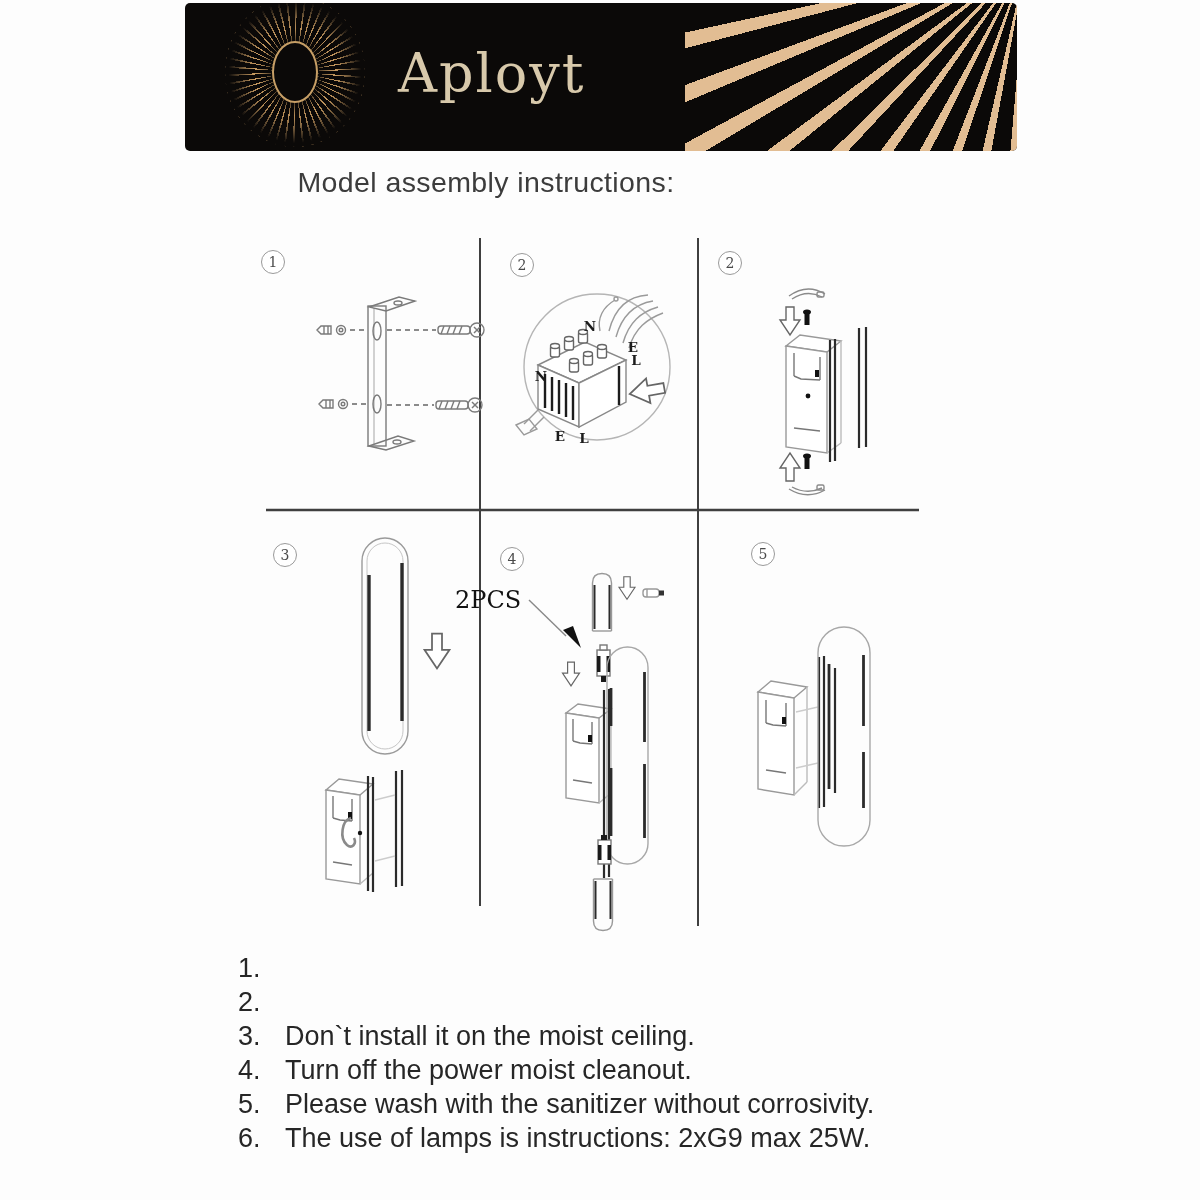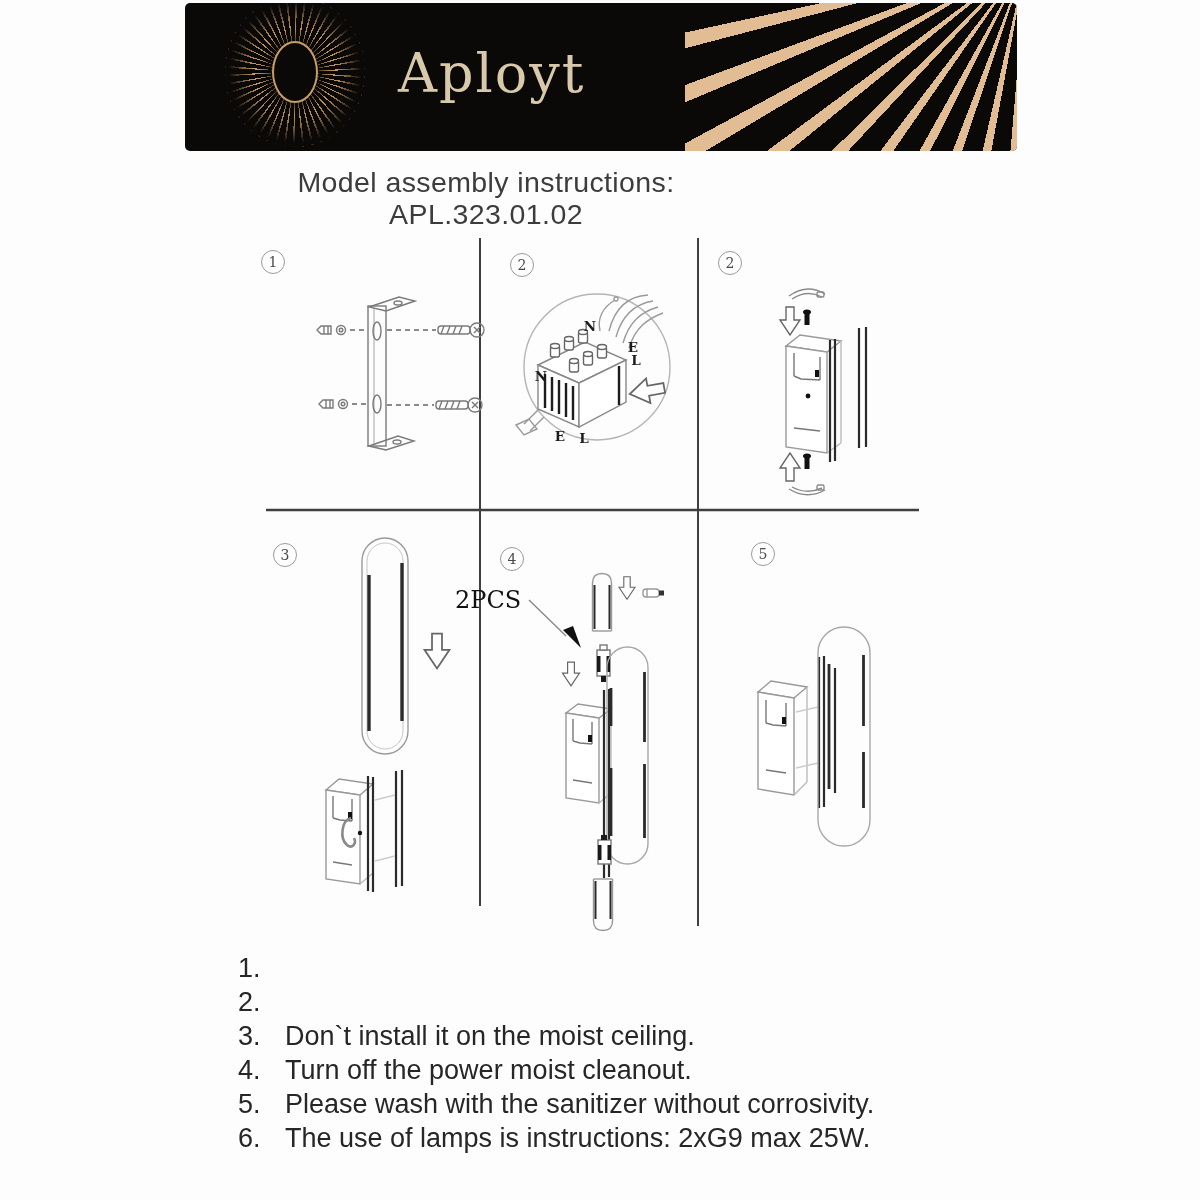--- a/index.html
+++ b/index.html
@@ -49,21 +49,20 @@
     <div class="sunwrap">
       <div class="sunrays"></div>
       <div class="sunfade"></div>
       <div class="sunhole"></div>
     </div>
     <div class="brand">Aployt</div>
     <div class="fan"></div>
   </div>
 
   <div class="title t1">Model assembly instructions:</div>
-  <div class="title t2">APL.323.01.02</div>
 
   <svg class="diagram" width="1200" height="1200" viewBox="0 0 1200 1200">
     <defs>
       <path id="harrow" d="M-4 -14 L4 -14 L4 -1 L10 -1 L0 14 L-10 -1 L-4 -1 Z"></path>
     </defs>
 
     <g stroke="#3f3f3f" stroke-width="2">
       <line x1="480" y1="238" x2="480" y2="906"></line>
       <line x1="698" y1="238" x2="698" y2="926"></line>
       <line x1="266" y1="510" x2="919" y2="510" stroke-width="2.5"></line>

